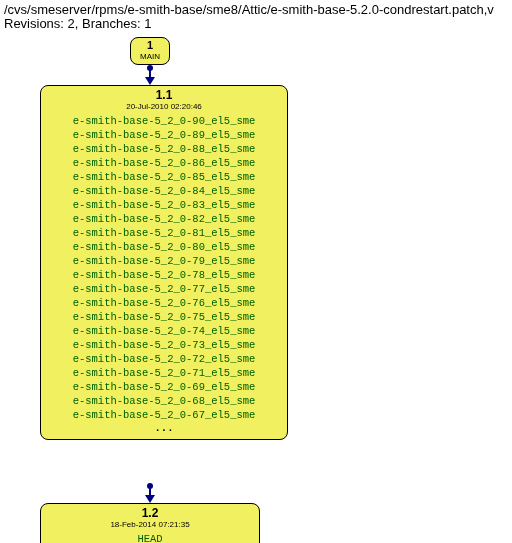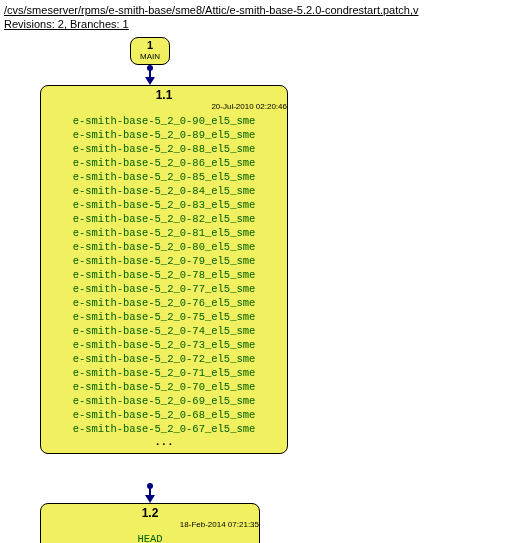--- a/index.html
+++ b/index.html
@@ -11,23 +11,22 @@
     color: #000000;
   }
   .page {
     width: 512px;
     height: 543px;
     position: relative;
     overflow: hidden;
   }
   .header {
     padding: 3px 4px 0 4px;
-    font-size: 11px;
+    font-size: 13px;
     line-height: 14px;
-    text-decoration: underline;
   }
   .diagram {
     position: relative;
     width: 100%;
   }
   
   .node {
     position: absolute;
     border: 1px solid #000000;
     box-sizing: border-box;
@@ -58,21 +57,20 @@
   .big-node .num {
     font-weight: bold;
     font-size: 12px;
     line-height: 14px;
     padding-top: 2px;
   }
   .big-node .date {
     font-size: 8px;
     line-height: 10px;
     margin-bottom: 2px;
-    text-align: right;
   }
   .big-node .tag {
     font-family: "Courier New", monospace;
     font-size: 10.5px;
     line-height: 14px;
     color: #006000;
     white-space: nowrap;
   }
   .big-node .ellipsis {
     font-family: "Courier New", monospace;
@@ -138,21 +136,20 @@
           <div class="tag">e-smith-base-5_2_0-80_el5_sme</div>
           <div class="tag">e-smith-base-5_2_0-79_el5_sme</div>
           <div class="tag">e-smith-base-5_2_0-78_el5_sme</div>
           <div class="tag">e-smith-base-5_2_0-77_el5_sme</div>
           <div class="tag">e-smith-base-5_2_0-76_el5_sme</div>
           <div class="tag">e-smith-base-5_2_0-75_el5_sme</div>
           <div class="tag">e-smith-base-5_2_0-74_el5_sme</div>
           <div class="tag">e-smith-base-5_2_0-73_el5_sme</div>
           <div class="tag">e-smith-base-5_2_0-72_el5_sme</div>
           <div class="tag">e-smith-base-5_2_0-71_el5_sme</div>
-          <div class="tag">e-smith-base-5_2_0-70_el5_sme</div>
           <div class="tag">e-smith-base-5_2_0-69_el5_sme</div>
           <div class="tag">e-smith-base-5_2_0-68_el5_sme</div>
           <div class="tag">e-smith-base-5_2_0-67_el5_sme</div>
         </div>
       <div class="ellipsis">...</div>
     </div>
 
     <div class="dot" style="left:147px; top:452px;"></div>
     <div class="vline" style="left:149px; top:456px; height:10px;"></div>
     <div class="arrow-down" style="left:145px; top:464px;"></div>

